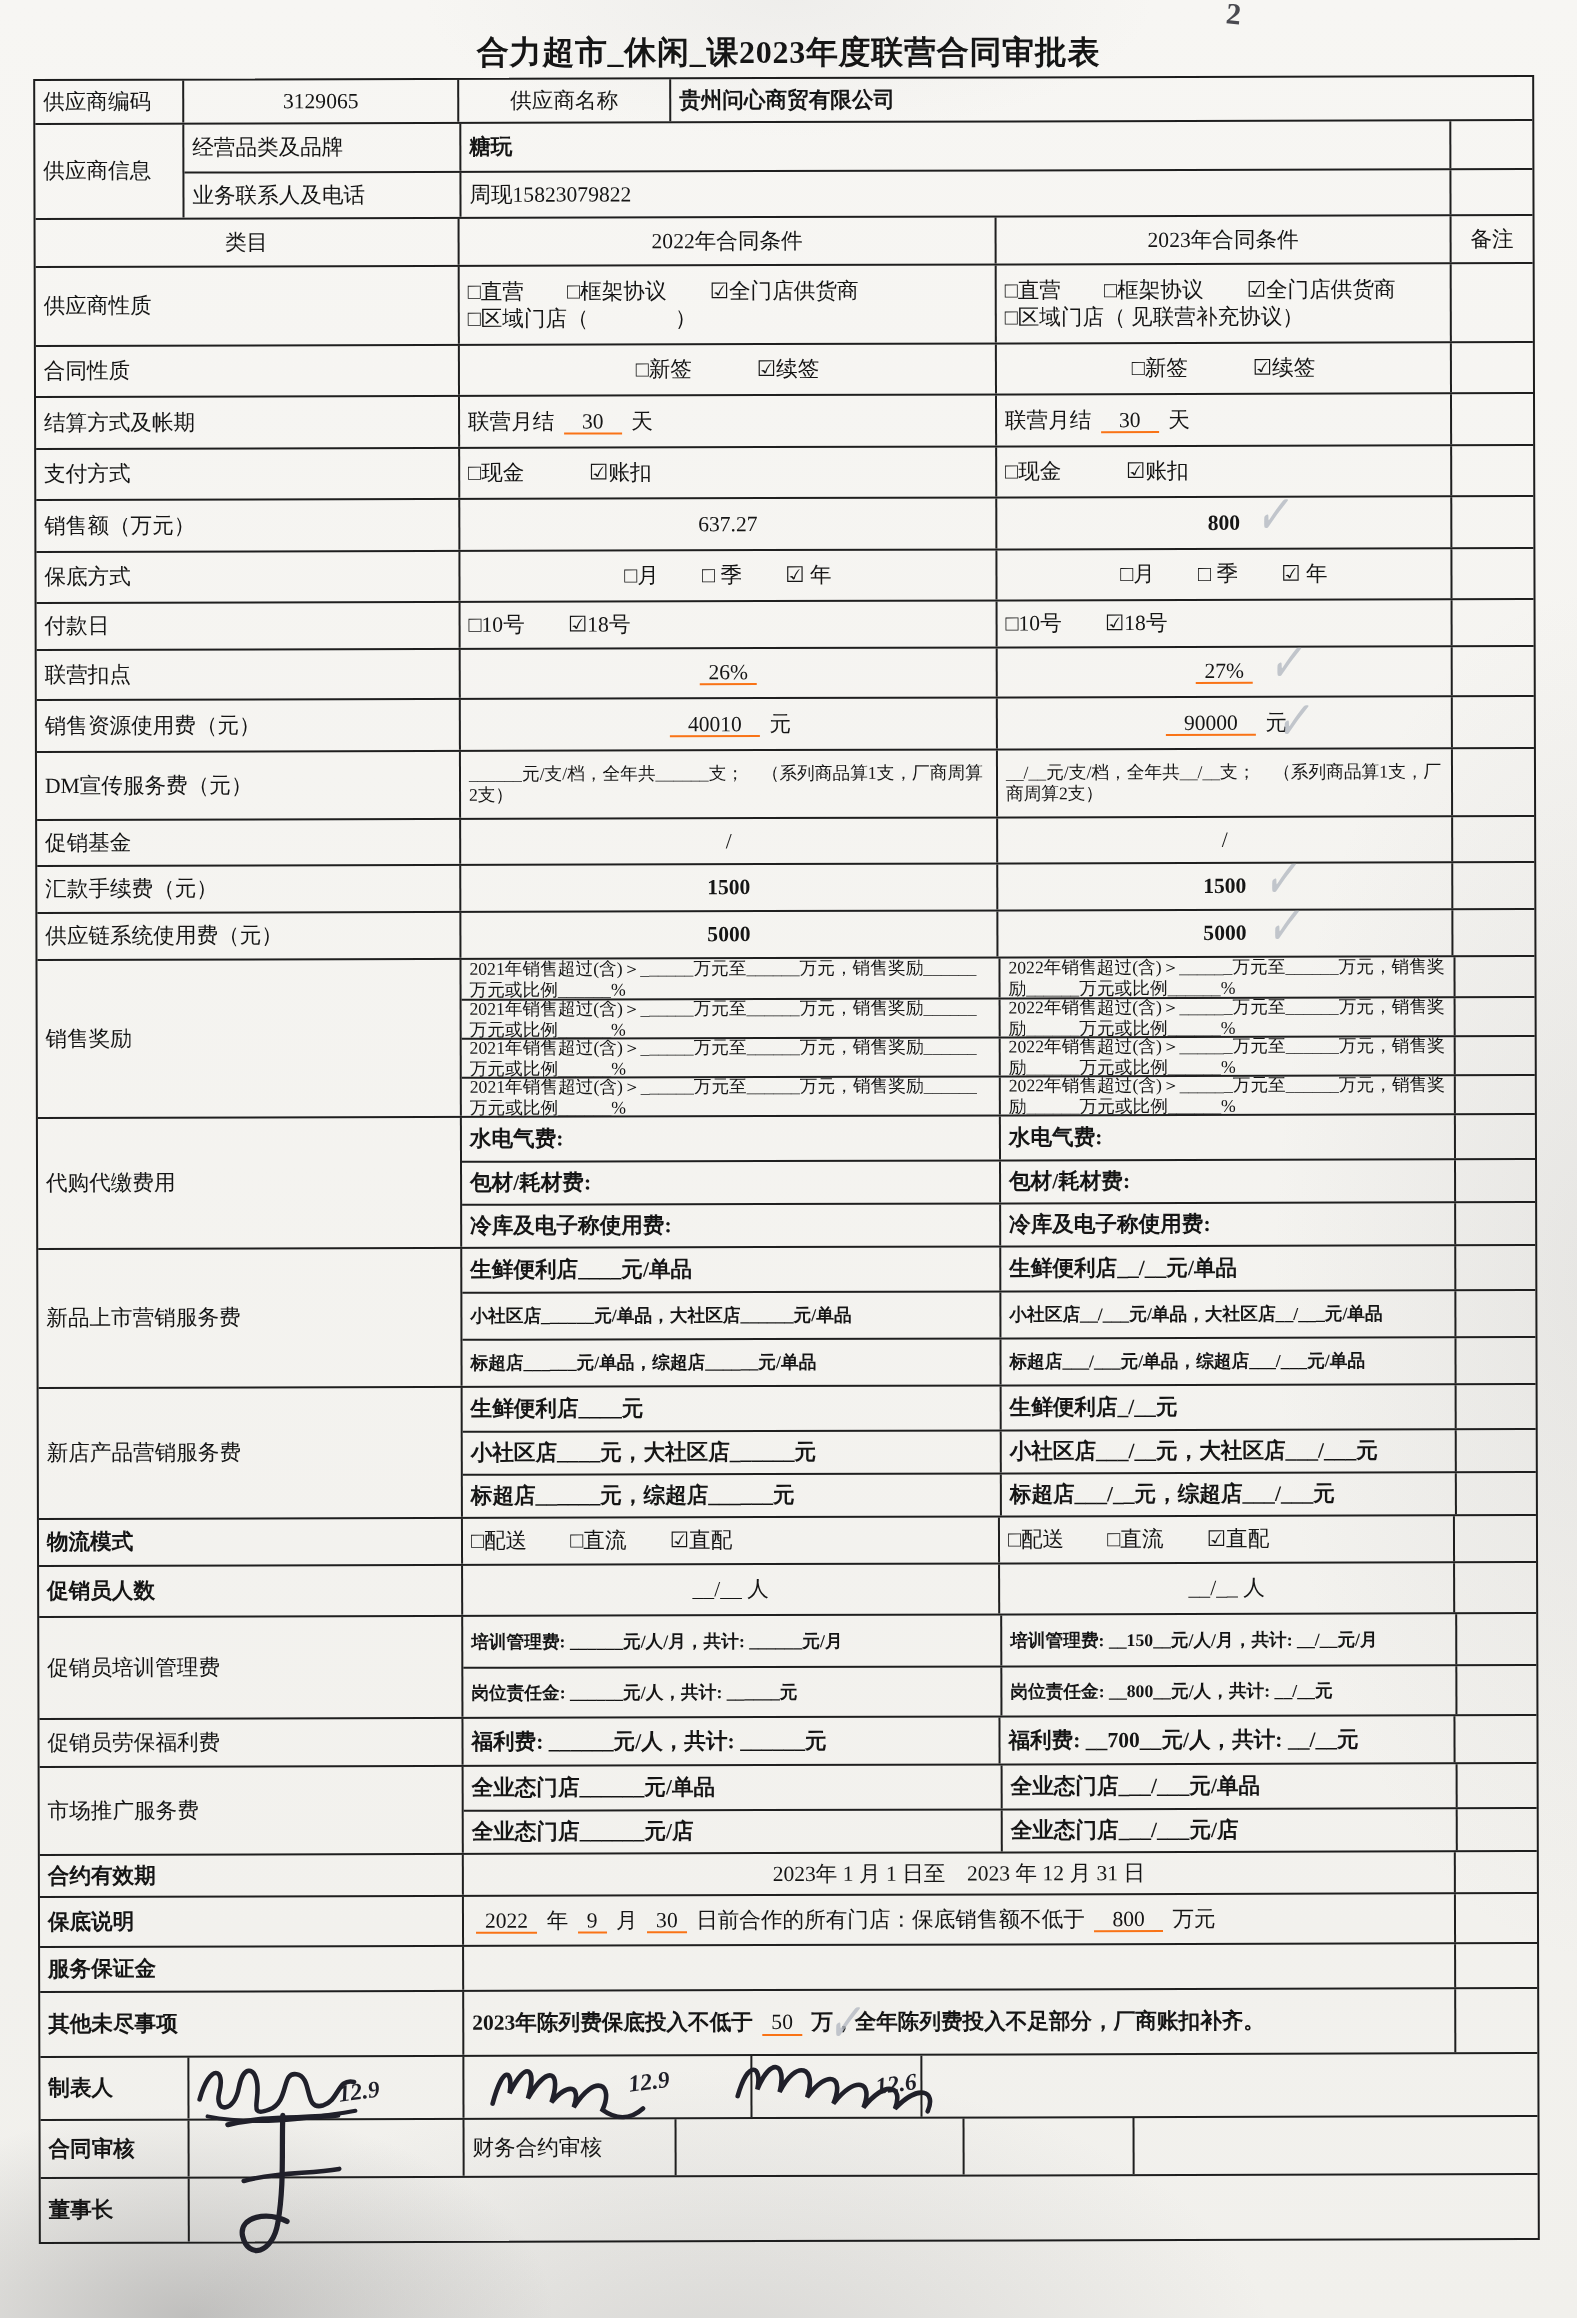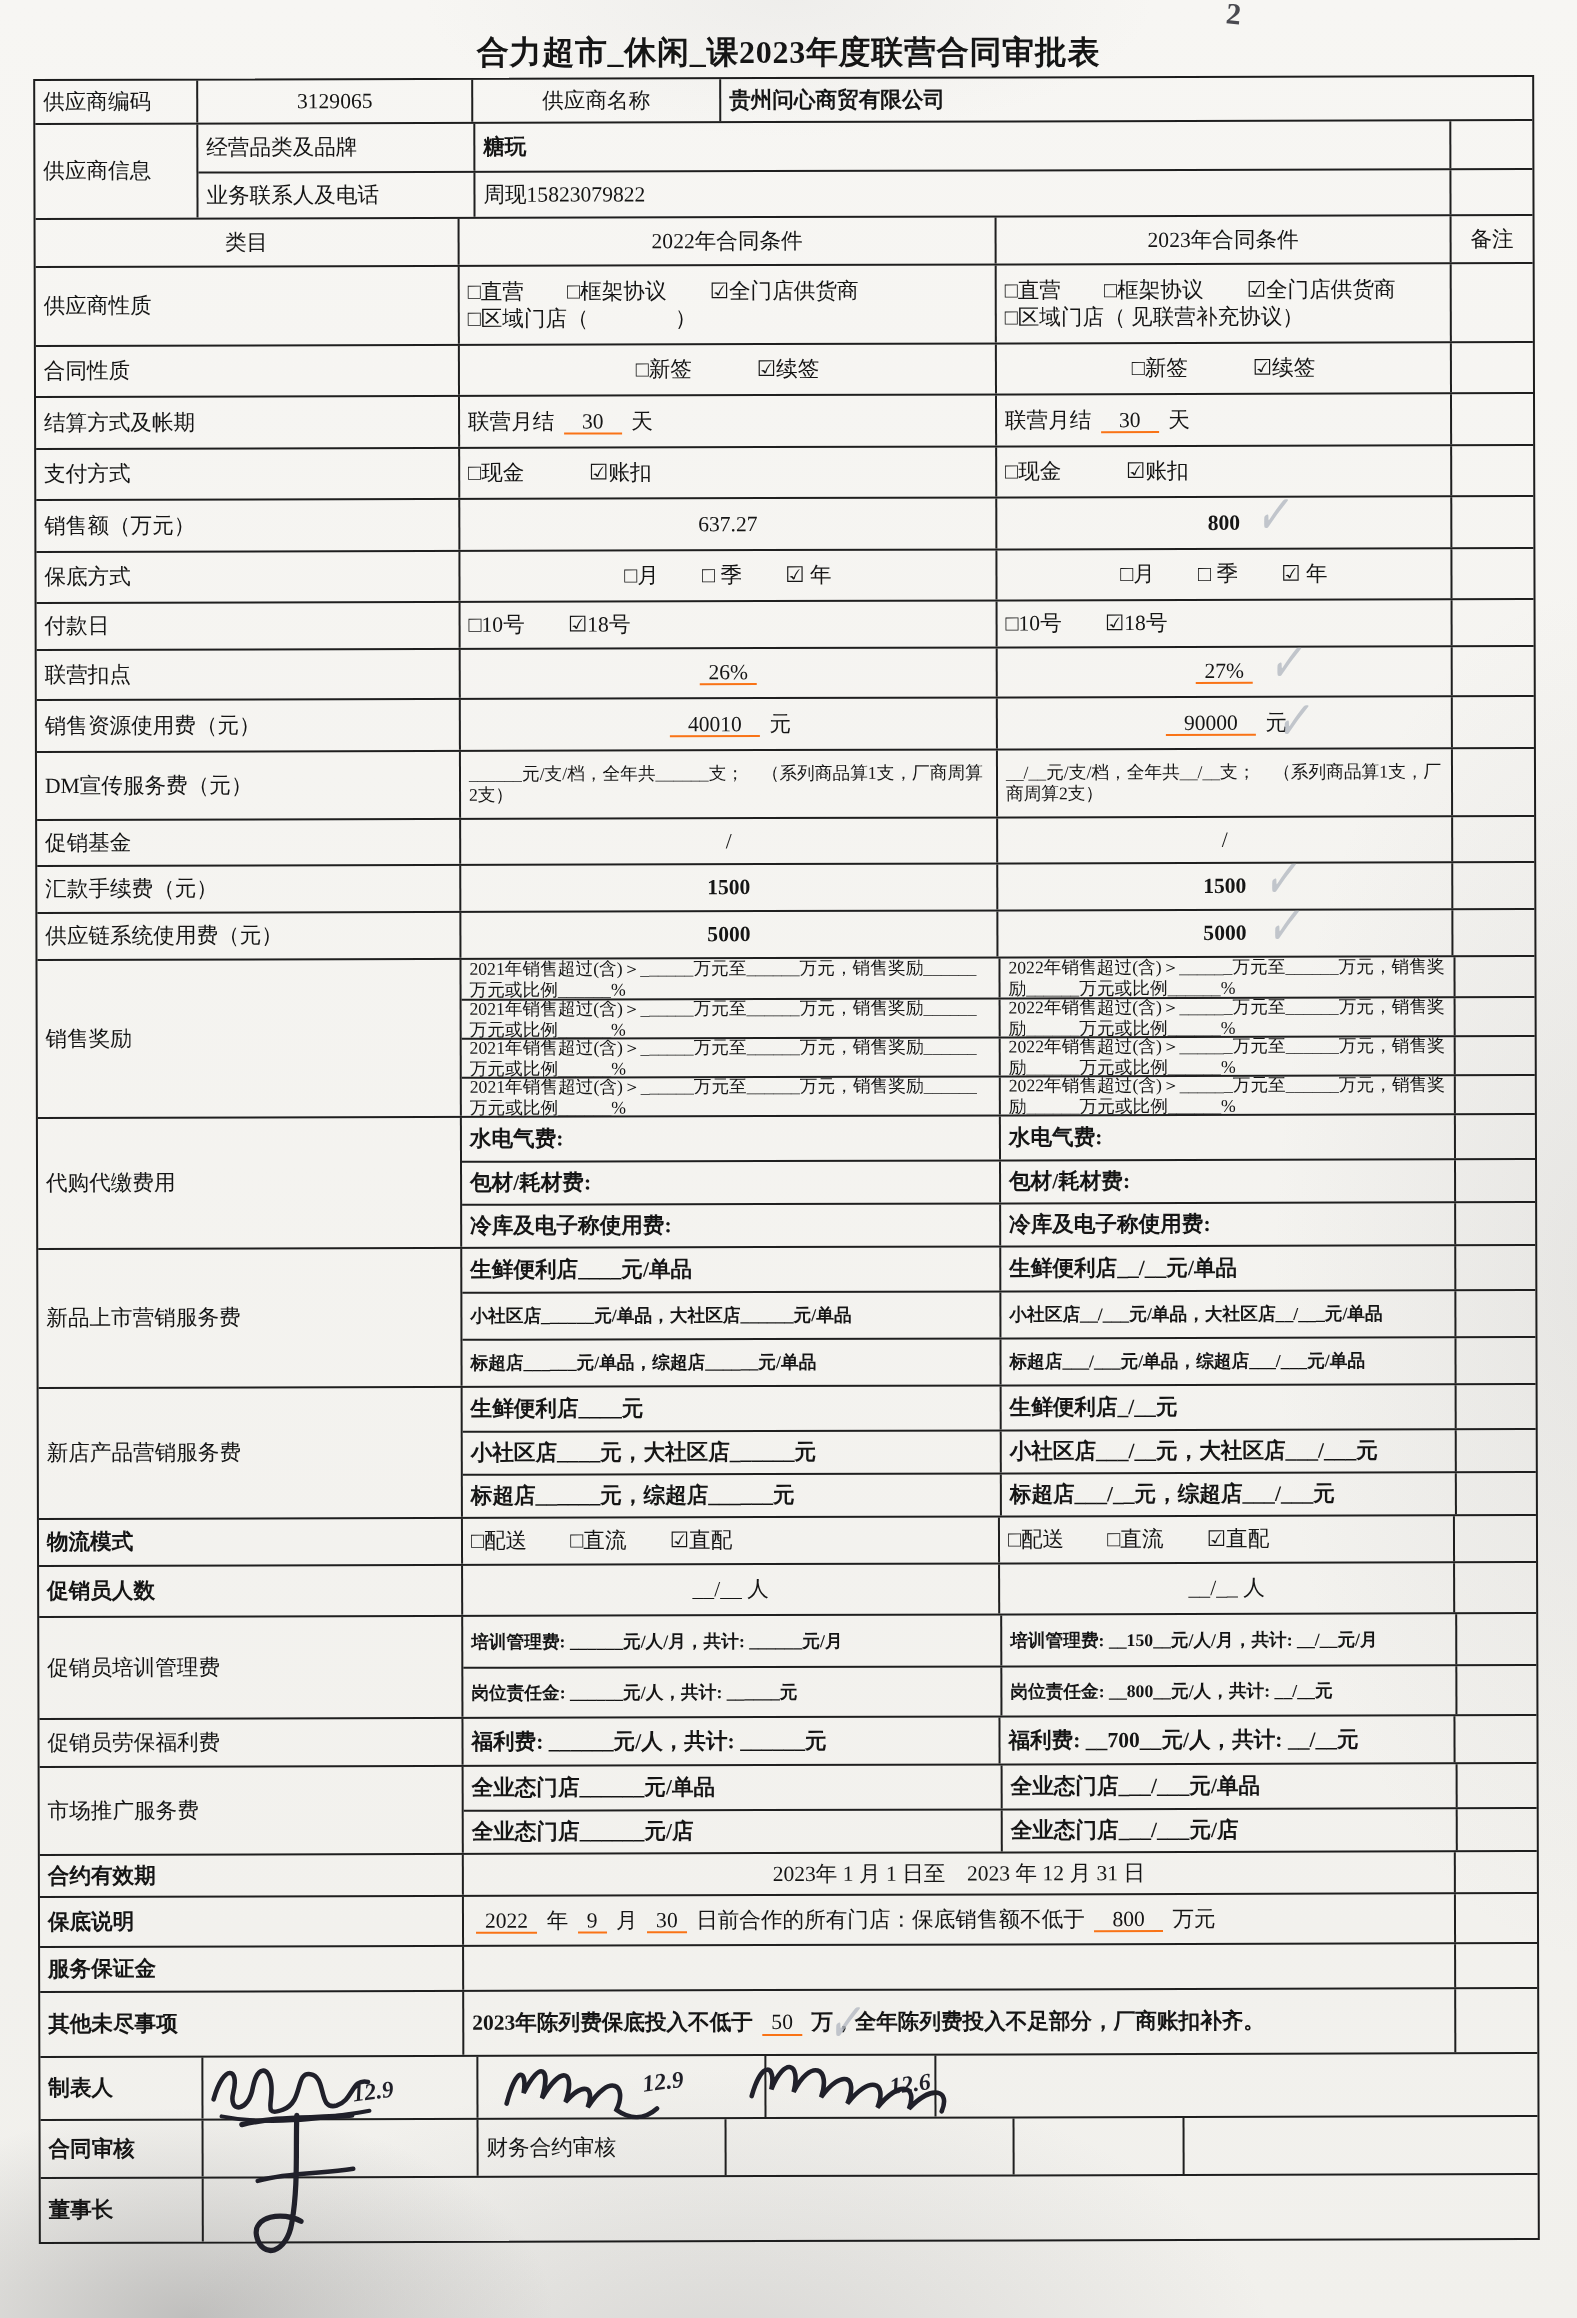--- a/index.html
+++ b/index.html
@@ -24,24 +24,24 @@
   .tr { display:flex; align-items:stretch; }
   .tr + .tr { border-top:2px solid #1f1f1f; }
   .td { border-left:2px solid #1f1f1f; padding:2.6px 7.9px; font-size:21.6px; line-height:1.22;
         overflow:hidden; position:relative; min-width:0; }
   .tr > .td:first-child { border-left:none; }
   .group-body { flex:1; display:flex; flex-direction:column; min-width:0;
                 border-left:2px solid #1f1f1f; }
   .group-body > .subtr { display:flex; align-items:stretch; }
   .group-body > .subtr + .subtr { border-top:2px solid #1f1f1f; }
   .group-body .td:first-child { border-left:none; }
-  .wc1 { width:161px; flex:none; } .wc2 { width:275px; flex:none; }
+  .wc1 { width:147px; flex:none; } .wc2 { width:275px; flex:none; }
   .wlab { width:422px; flex:none; } .wy22 { width:537px; flex:none; } .wy23 { width:455px; flex:none; }
   .wrem { width:83px; flex:none; } .grow { flex:1; min-width:0; }
-  .w380 { width:248px; flex:none; } .w440 { width:288px; flex:none; }
+  .w380 { width:212px; flex:none; } .w440 { width:288px; flex:none; }
   .w435 { width:285px; flex:none; } .w260 { width:170px; flex:none; }
   .c  { display:flex; align-items:center; justify-content:center; text-align:center; }
   .lv { display:flex; align-items:center; text-align:left; }
   .b { font-weight:700; }
   .sm { font-size:17.7px; line-height:1.18; }
   .fill { font-weight:400; border-bottom:2px solid #f97316; padding:0 18.3px;
           display:inline-block; line-height:1.05; margin:0 3.9px; }
   .fill.tight { padding:0 9.2px; }
   .pencil { position:absolute; color:#b4bac2; font-size:38px; font-weight:400;
             transform:rotate(12deg) scaleY(1.6); opacity:.8; pointer-events:none; }

